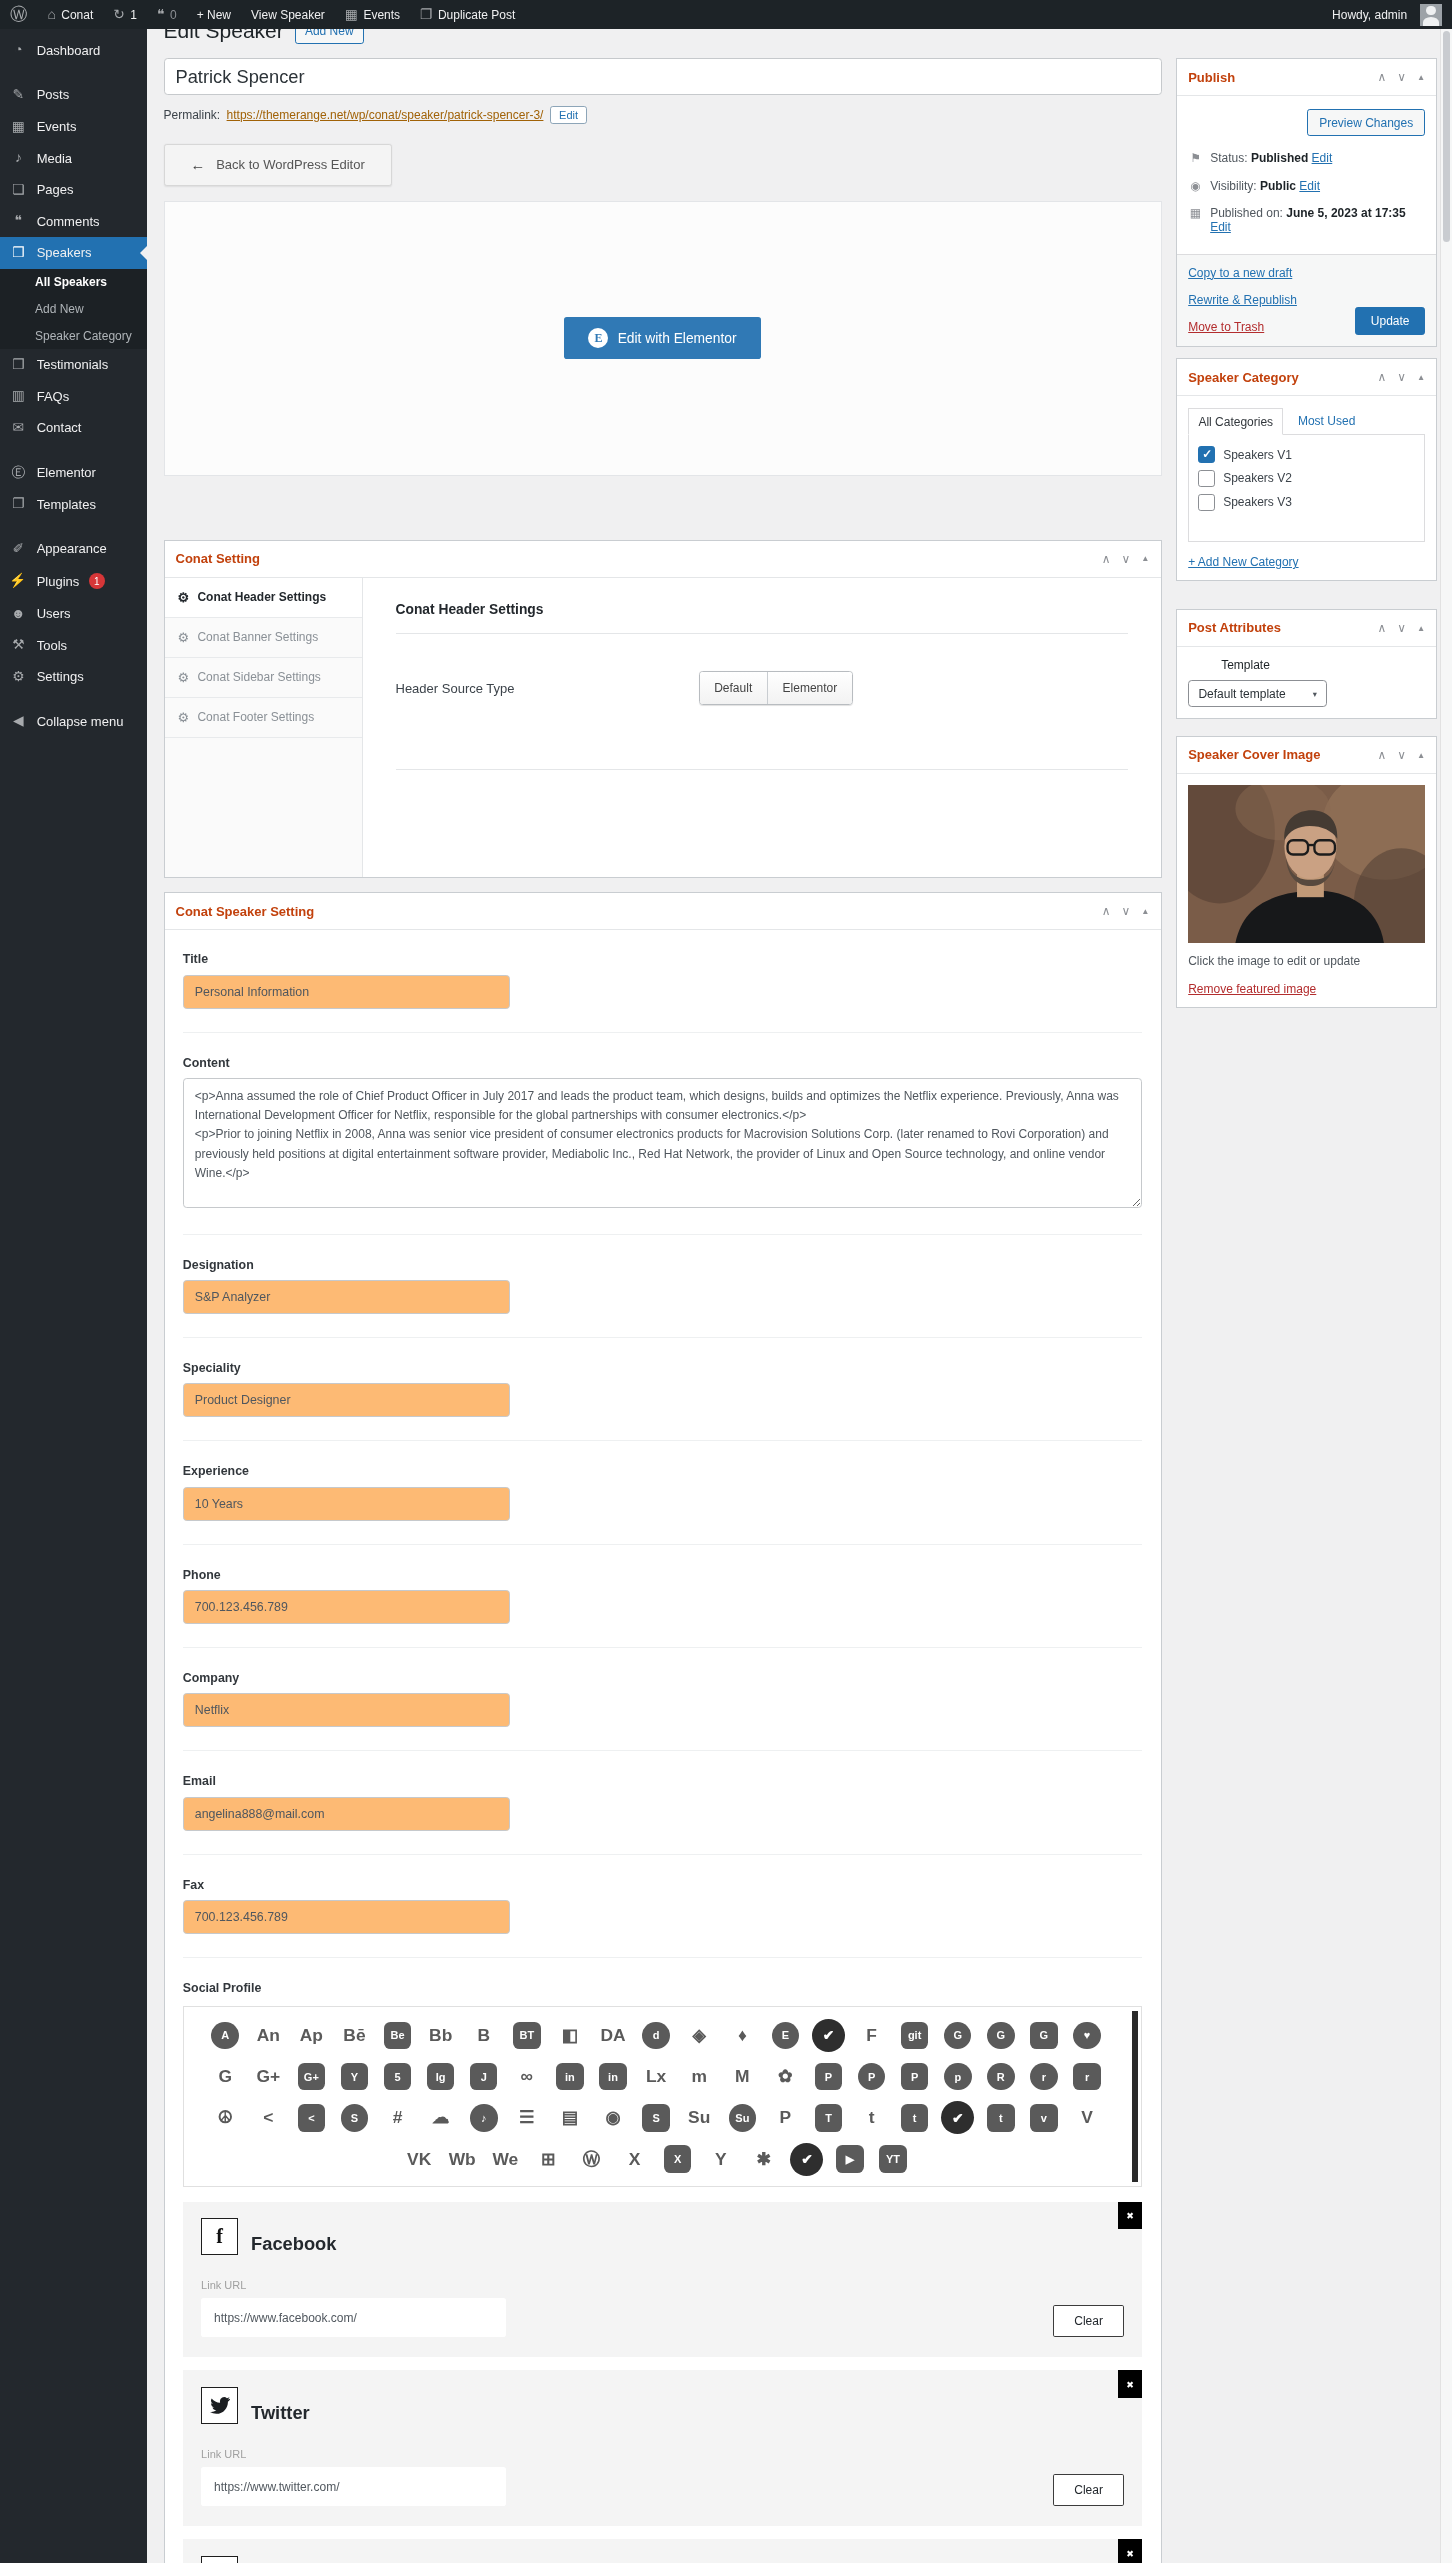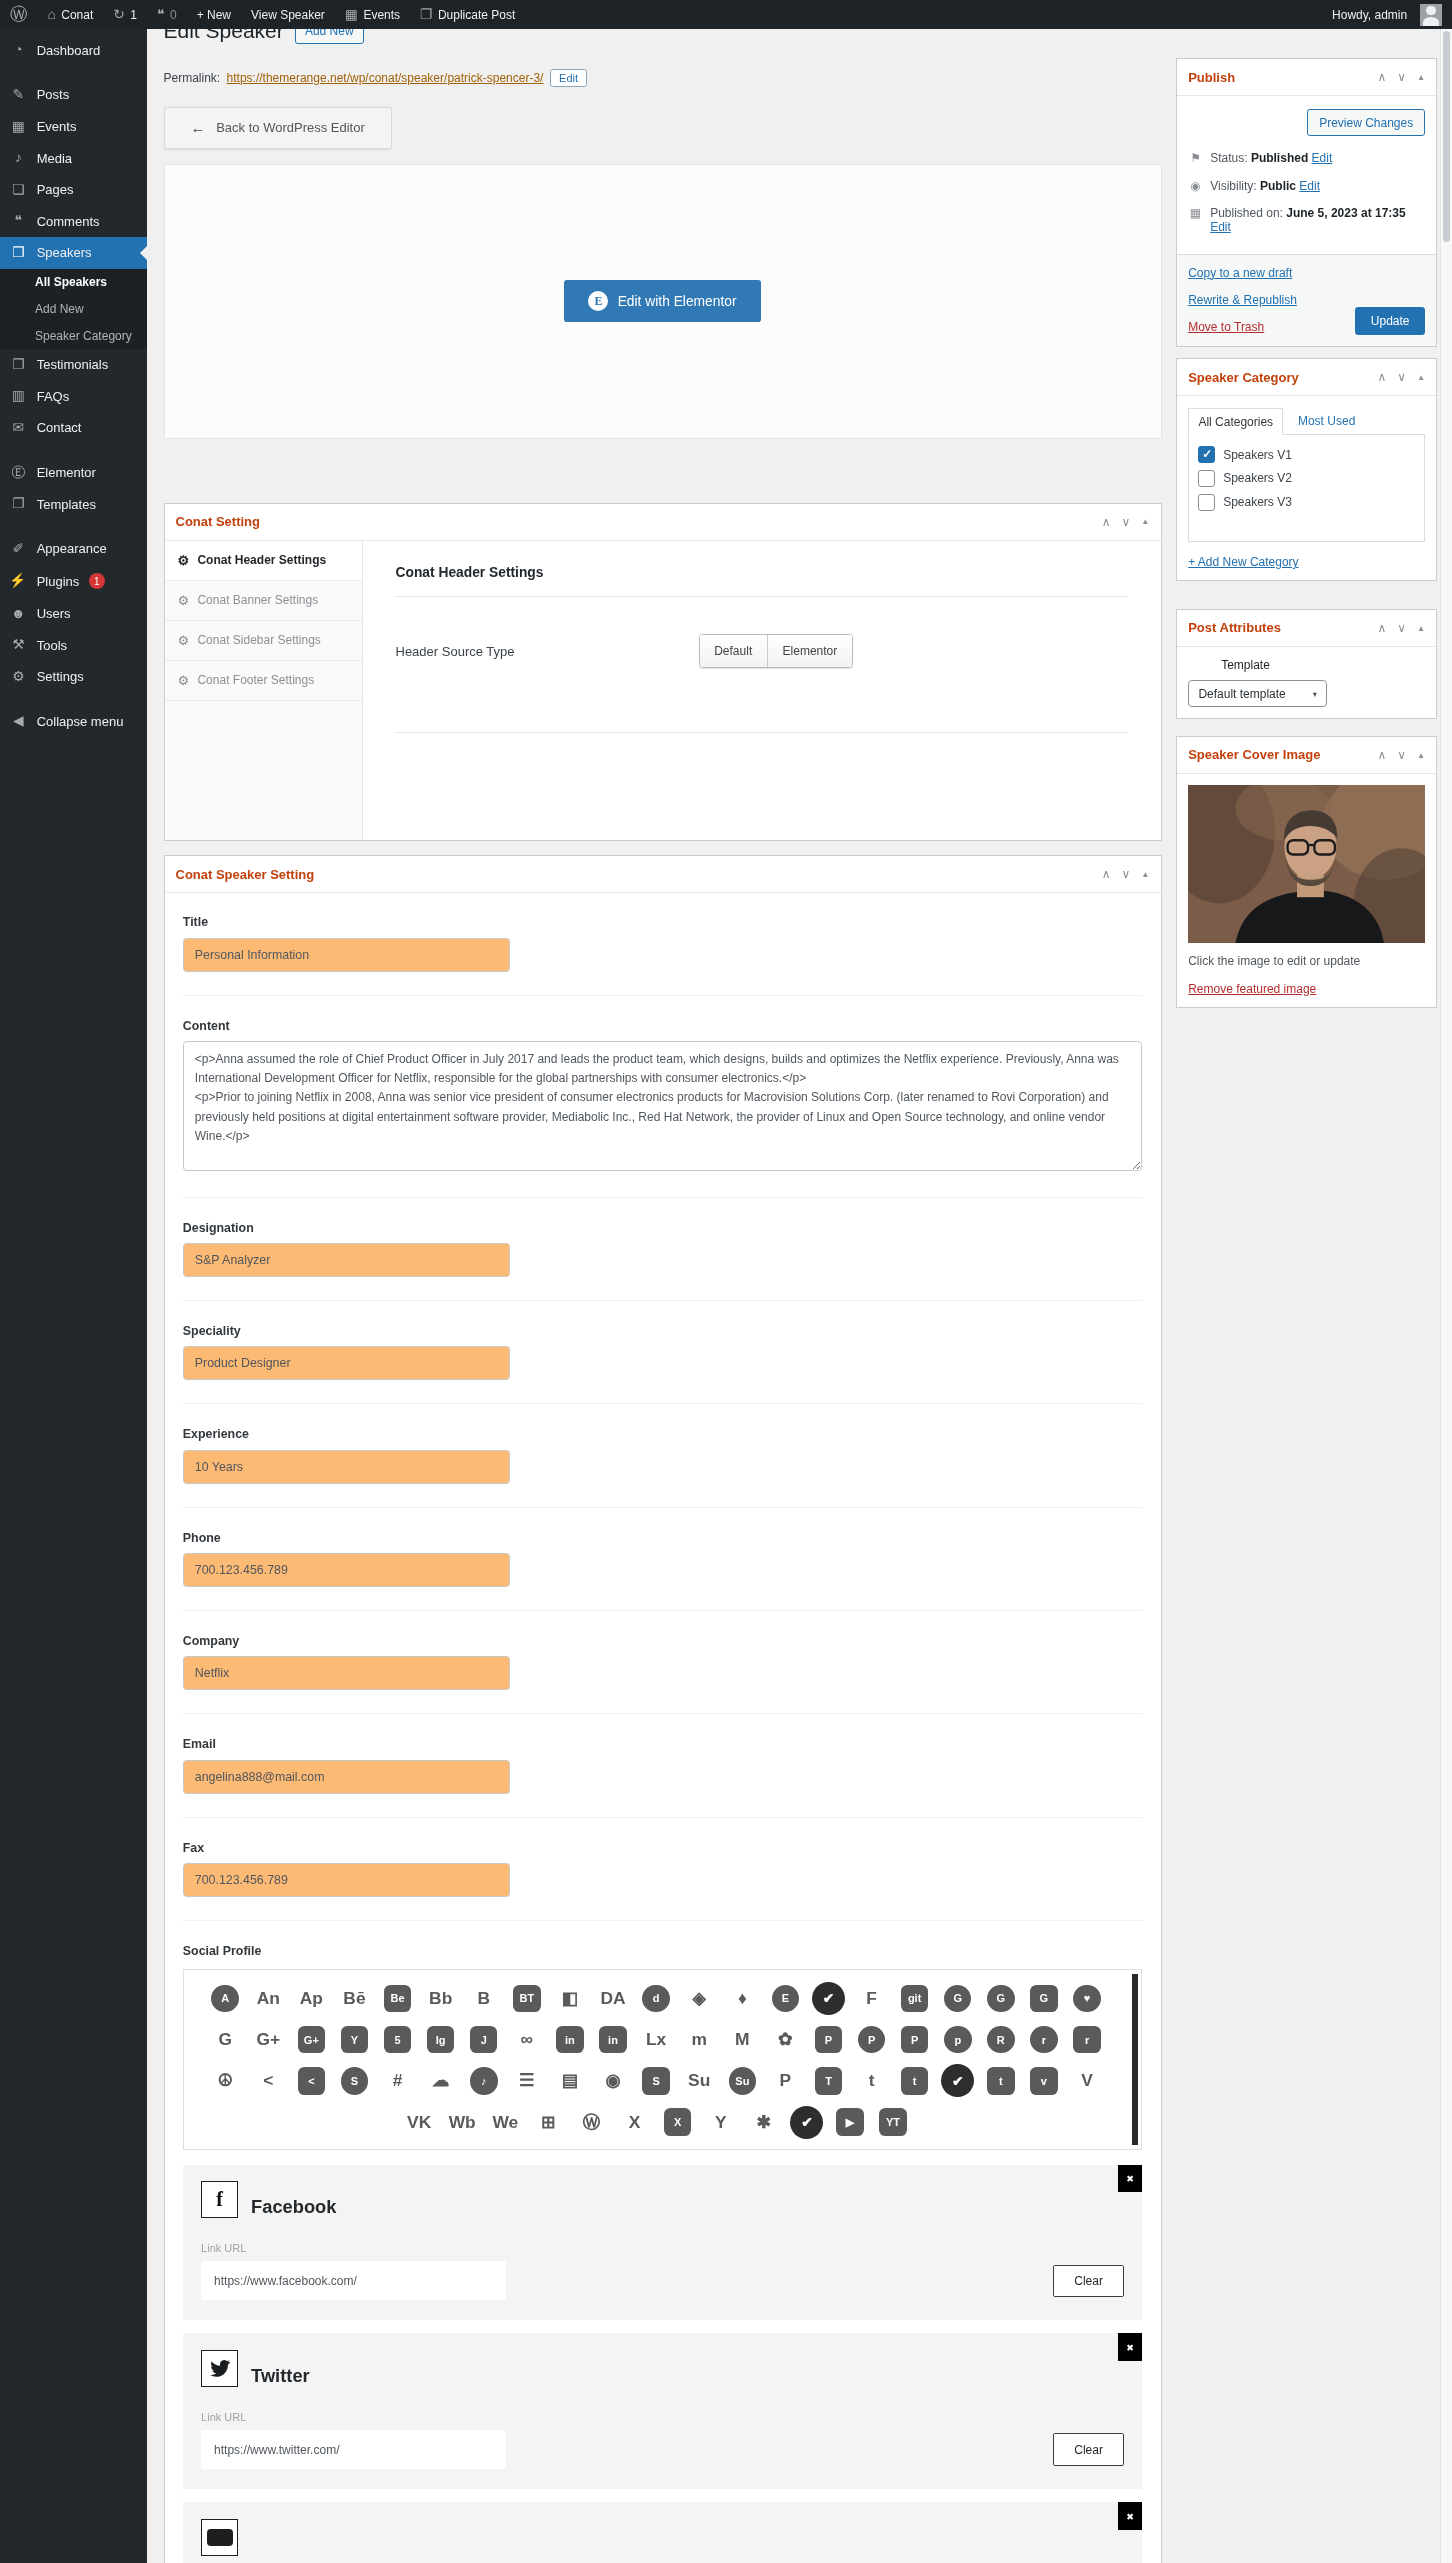--- a/index.html
+++ b/index.html
@@ -100,21 +100,21 @@
   
   .lblock { position:relative; background:#f4f4f4; margin-top:13px; padding:16.5px 18.3px 20px; }
   .lblock.first { margin-top:14.7px; }
   .lhead { display:flex; align-items:flex-end; gap:13px; margin-bottom:24px; }
   .chip { width:37px; height:37px; background:#fff; border:1.8px solid #1e1e1e; display:flex; align-items:center; justify-content:center; flex:none; }
   .chip-f { font-family:"Liberation Serif", serif; font-weight:bold; font-size:20px; color:#111; }
   .ytchip { width:26px; height:17.4px; background:#1e1e1e; border-radius:3.7px; color:#fff; font-size:5.5px; font-weight:bold; display:flex; flex-direction:column; align-items:center; justify-content:center; line-height:1.1; }
   .lname { font-size:18.3px; font-weight:bold; color:#23282d; }
   .lclose { position:absolute; top:0; right:0; width:24px; height:27.5px; background:#000; color:#fff; font-size:9.2px; display:flex; align-items:center; justify-content:center; cursor:pointer; }
   .lurl-label { font-size:11px; color:#a0a0a0; margin-bottom:7.3px; }
-  .lrow { display:flex; justify-content:space-between; align-items:center; }
+  .lrow { display:flex; justify-content:space-between; align-items:flex-end; }
   .lin { width:305px; height:39px; border:none; border-radius:2.8px; padding:0 13px; font-size:12px; color:#50575e; background:#fff; font-family:inherit; }
   .lclear { padding:8.3px 20px; background:#fff; border:0.9px solid #3c3c3c; color:#23282d; font-size:12px; border-radius:1.8px; cursor:pointer; font-family:inherit; }
 
   
   .pub-body { padding:11px 11px 5.5px; }
   .prev-row { display:flex; justify-content:flex-end; margin:1.8px 0 14.7px; }
   .prev-btn { padding:5.5px 11px; border:0.9px solid #2271b1; color:#2271b1; background:#f6f7f7; border-radius:2.8px; font-size:12px; cursor:pointer; font-family:inherit; }
   .mrow { display:flex; gap:7.3px; font-size:12px; color:#50575e; margin-bottom:13.8px; }
   .mico2 { color:#8c8f94; width:14.7px; text-align:center; font-size:12px; flex:none; }
   .mrow b { color:#1d2327; }
@@ -357,20 +357,21 @@
 
     <div class="headrow">
       <h1>Edit Speaker</h1>
       <a class="add-new">Add New</a>
     </div>
 
     <div class="cols">
 
       <div class="maincol">
 
+        <input class="title-input" type="text" value="Patrick Spencer" style="">
 
         <div class="permalink">
           <span>Permalink:</span>
           <a class="plink">https://themerange.net/wp/conat/speaker/patrick-spencer-3/</a>
           <a class="pedit">Edit</a>
         </div>
 
         <div class="back-btn">
           <span class="arr">←</span>
           <span>Back to WordPress Editor</span>

